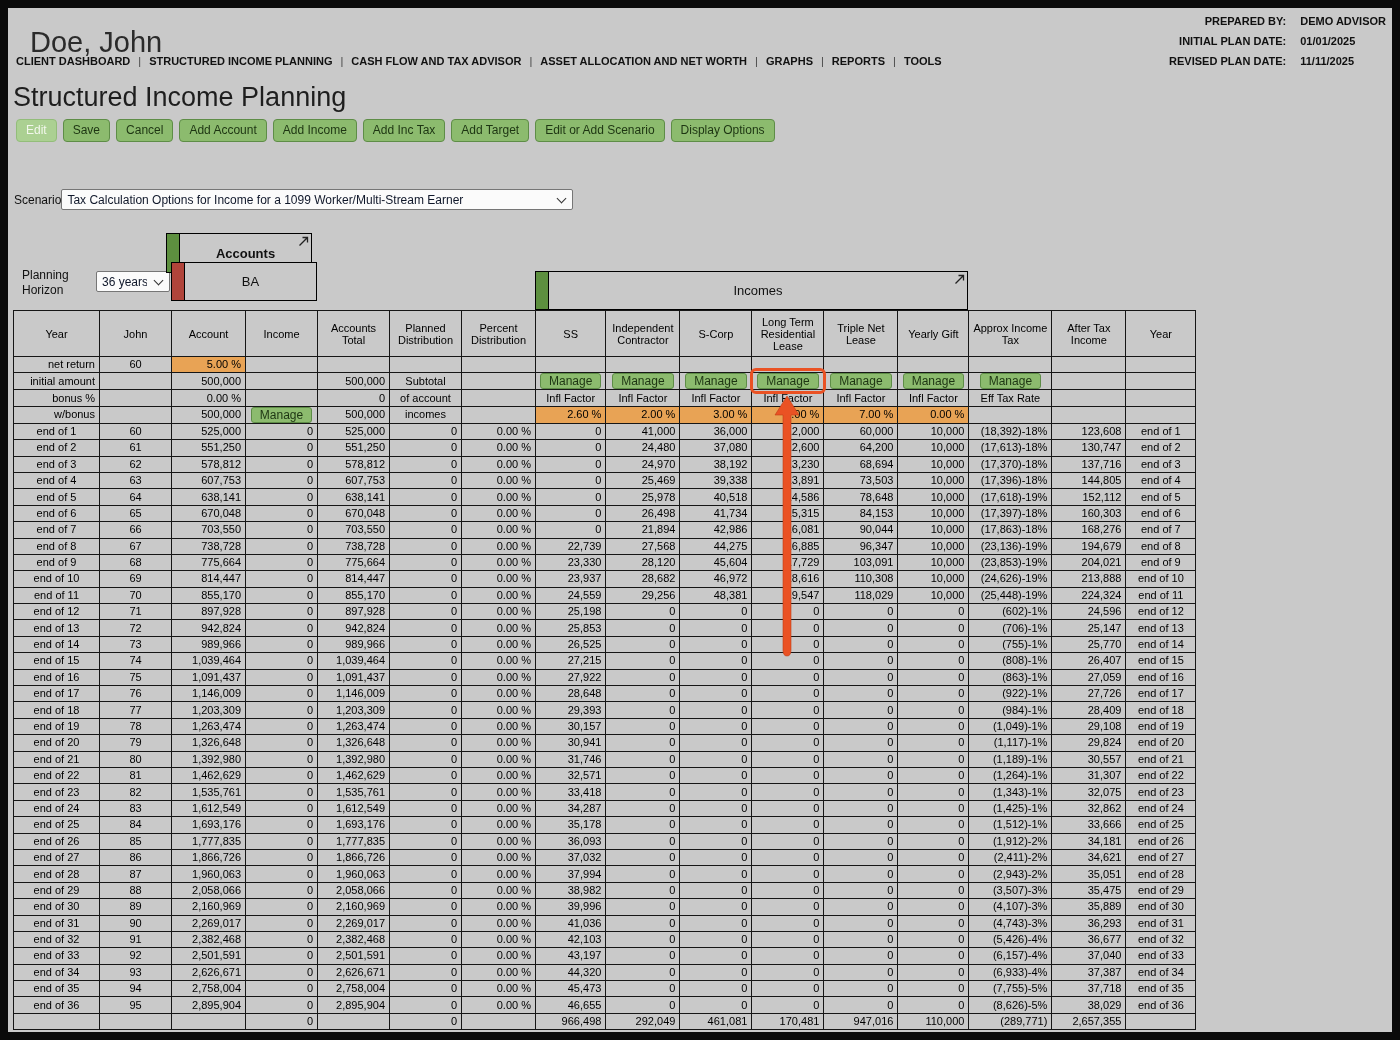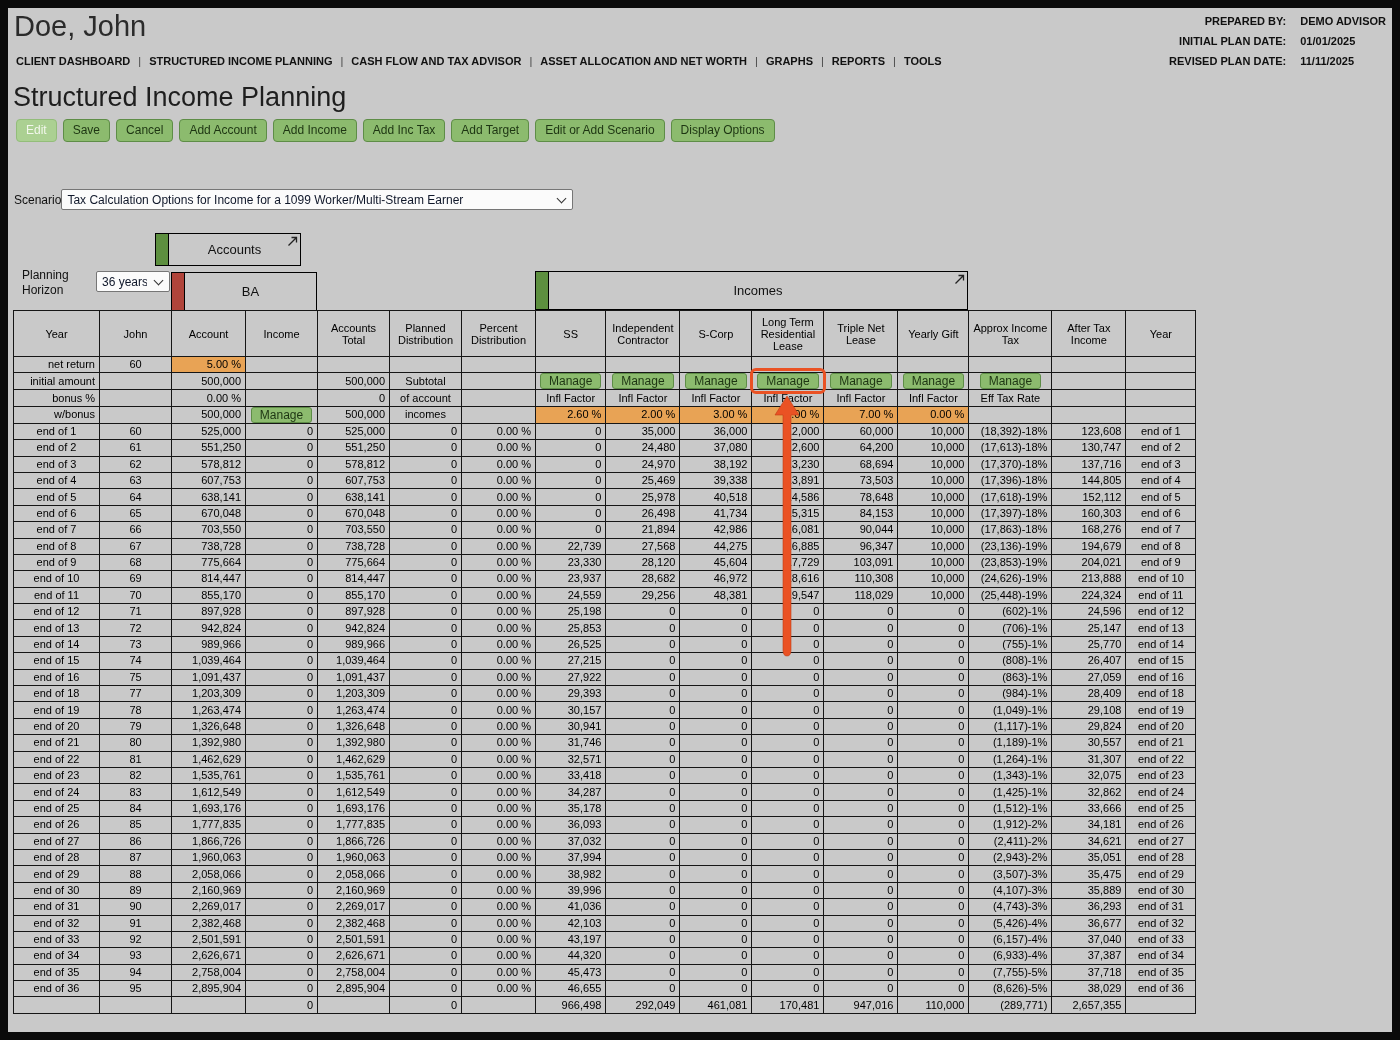--- a/index.html
+++ b/index.html
@@ -5,21 +5,21 @@
 :root{
   --bg:#c9c9c9; --btn:#8cbb6e; --btn_border:#5e8d47; --btn_text:#1d3512;
   --orange_cell:#e8a355; --strip_green:#5d8f3f; --strip_red:#b0443a; --annot:#ea5224;
 }
 *{box-sizing:border-box;}
 html,body{margin:0;padding:0;}
 body{width:1400px;height:1040px;background:#0a0a0a;position:relative;
      font-family:"Liberation Sans",sans-serif;}
 #app{position:absolute;left:8px;top:8px;width:1384px;height:1024px;background:var(--bg);overflow:hidden;}
 
-.client{position:absolute;left:6px;top:2px;font-size:29px;font-weight:400;color:#2b2b2b;margin:0;}
+.client{position:absolute;left:6px;top:2px;font-size:29px;font-weight:400;color:#2b2b2b;margin:16px;}
 
 .info{position:absolute;right:6px;top:7px;display:grid;grid-template-columns:auto auto;
       column-gap:14px;row-gap:8px;font-size:11px;font-weight:700;color:#101010;}
 .info .lab{text-align:right;}
 .info .val{text-align:left;}
 
 .nav{position:absolute;left:8px;top:47px;font-size:11px;font-weight:700;color:#111;white-space:nowrap;}
 .nav .sep{margin:0 8px;color:#444;font-weight:400;}
 .nav-item{cursor:pointer;}
 
@@ -35,22 +35,22 @@
 select{appearance:none;-webkit-appearance:none;border:1px solid #767676;background:#fbfbfb;border-radius:2px;
        font-size:12px;font-family:inherit;color:#0f172a;height:21px;padding:2px 22px 2px 5px;width:100%;}
 .sel-wrap::after{content:"";position:absolute;right:8px;top:6px;width:6px;height:6px;
        border-right:1.5px solid #333;border-bottom:1.5px solid #333;transform:rotate(45deg);pointer-events:none;}
 #scenario-wrap{width:512px;}
 
 .ph-label{position:absolute;left:14px;top:260px;width:66px;font-size:12px;line-height:15px;color:#111;}
 #ph-wrap{position:absolute;left:88px;top:263px;width:74px;}
 
 .gbox{position:absolute;border:1px solid #000;background:var(--bg);}
-#accounts-box{left:147px;top:225px;width:146px;height:33px;}
-#ba-box{left:163px;top:264px;width:146px;height:39px;}
+#accounts-box{left:158px;top:225px;width:146px;height:40px;font-weight:bold;}
+#ba-box{left:163px;top:254px;width:146px;height:39px;}
 #incomes-box{left:527px;top:263px;width:433px;height:39px;}
 .strip{position:absolute;left:0;top:0;bottom:0;width:13px;border-right:1px solid #000;}
 .strip.green{background:var(--strip_green);}
 .strip.red{background:var(--strip_red);}
 .gtitle{position:absolute;left:13px;right:0;top:0;bottom:0;display:flex;align-items:center;
         justify-content:center;font-size:13px;color:#111;}
 .expand{position:absolute;right:2px;top:2px;cursor:pointer;line-height:0;}
 
 #planning-table{position:absolute;left:5px;top:302px;border-collapse:collapse;table-layout:fixed;z-index:1;}
 #planning-table th,#planning-table td{border:1px solid #161616;}
@@ -260,21 +260,21 @@
         </tr>
         <tr class="data">
           <td class="c-center">end of 1</td>
           <td class="c-center">60</td>
           <td class="c-num">525,000</td>
           <td class="c-num">0</td>
           <td class="c-num">525,000</td>
           <td class="c-num">0</td>
           <td class="c-num">0.00 %</td>
           <td class="c-num">0</td>
-          <td class="c-num">35,000</td>
+          <td class="c-num">41,000</td>
           <td class="c-num">36,000</td>
           <td class="c-num">12,000</td>
           <td class="c-num">60,000</td>
           <td class="c-num">10,000</td>
           <td class="c-num">(18,392)-18%</td>
           <td class="c-num">123,608</td>
           <td class="c-center">end of 1</td>
         </tr>
         <tr class="data">
           <td class="c-center">end of 2</td>
@@ -538,20 +538,38 @@
           <td class="c-num">0.00 %</td>
           <td class="c-num">27,922</td>
           <td class="c-num">0</td>
           <td class="c-num">0</td>
           <td class="c-num">0</td>
           <td class="c-num">0</td>
           <td class="c-num">0</td>
           <td class="c-num">(863)-1%</td>
           <td class="c-num">27,059</td>
           <td class="c-center">end of 16</td>
+        </tr>
+        <tr class="data">
+          <td class="c-center">end of 17</td>
+          <td class="c-center">76</td>
+          <td class="c-num">1,146,009</td>
+          <td class="c-num">0</td>
+          <td class="c-num">1,146,009</td>
+          <td class="c-num">0</td>
+          <td class="c-num">0.00 %</td>
+          <td class="c-num">28,648</td>
+          <td class="c-num">0</td>
+          <td class="c-num">0</td>
+          <td class="c-num">0</td>
+          <td class="c-num">0</td>
+          <td class="c-num">0</td>
+          <td class="c-num">(922)-1%</td>
+          <td class="c-num">27,726</td>
+          <td class="c-center">end of 17</td>
         </tr>
         <tr class="data">
           <td class="c-center">end of 18</td>
           <td class="c-center">77</td>
           <td class="c-num">1,203,309</td>
           <td class="c-num">0</td>
           <td class="c-num">1,203,309</td>
           <td class="c-num">0</td>
           <td class="c-num">0.00 %</td>
           <td class="c-num">29,393</td>

